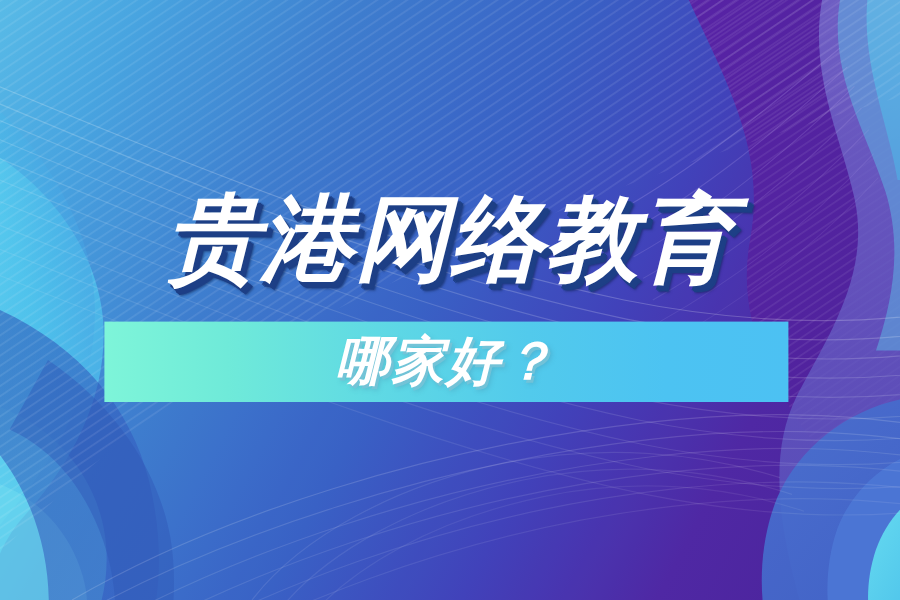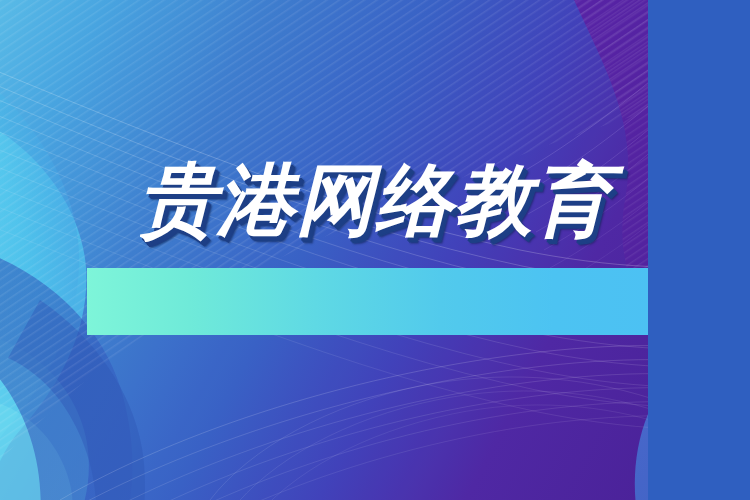--- a/index.html
+++ b/index.html
@@ -7,21 +7,21 @@
 
   html, body {
     width:750px; height:500px;
     background:#2f5fc0;
     font-family:"Liberation Sans","DejaVu Sans",sans-serif;
     overflow:hidden;
   }
 
   #banner {
     position:relative;
-    width:648px; height:500px;
+    width:750px; height:500px;
     overflow:hidden;
     background:linear-gradient(118deg,
       #5bc0ea 0%,
       #49a8e2 12%,
       #3f7fd0 30%,
       #3a62c6 48%,
       #4242bb 64%,
       #5127a4 80%,
       #4d2199 100%);
   }
@@ -221,16 +221,17 @@
       </g>
     </svg>
   </div>
 
   <div class="content">
 
     <div class="headline">贵港网络教育</div>
 
     <div class="subbar"></div>
 
+    <div class="subtitle">哪家好？</div>
 
   </div>
 
 </div>
 
 </body></html>

